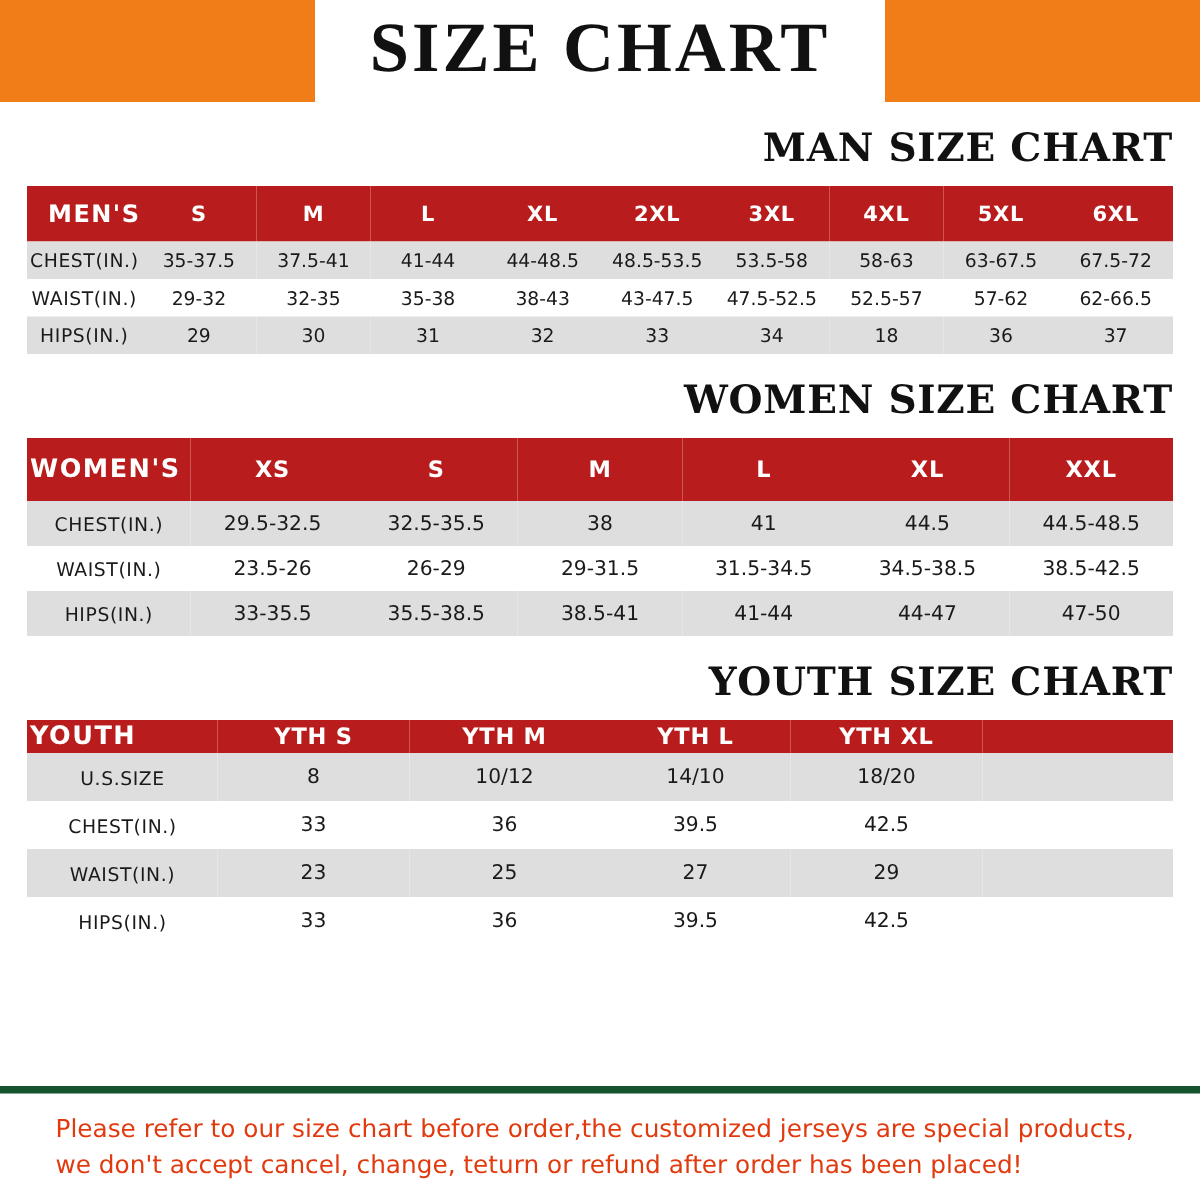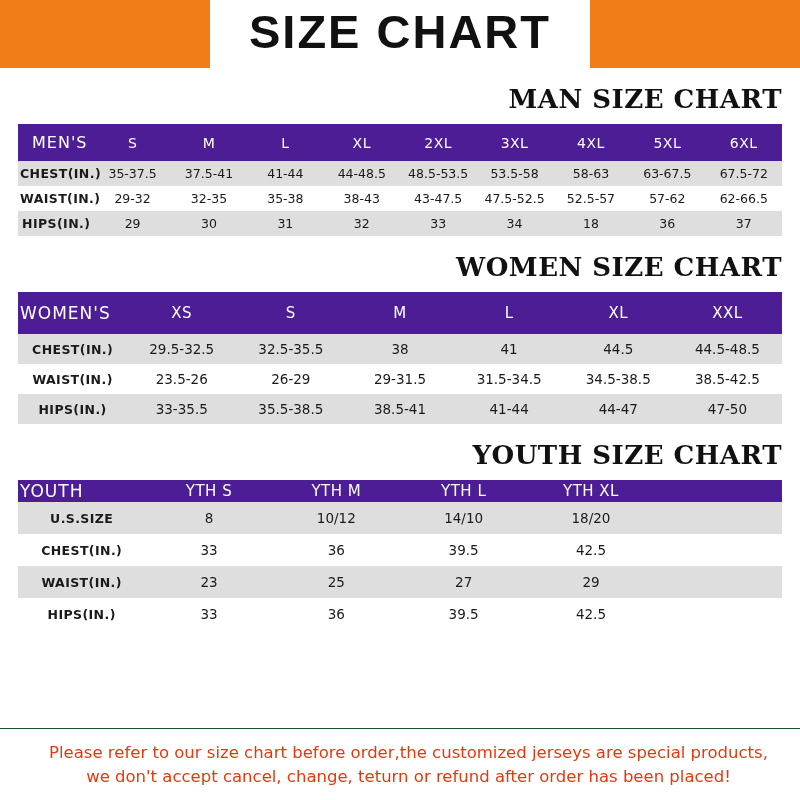--- a/index.html
+++ b/index.html
@@ -33,21 +33,21 @@
     background: #f07d18;
   }
   .header .band-left { left: 0; width: 210px; }
   .header .band-right { right: 0; width: 210px; }
   .header .title {
     position: absolute;
     top: 0; left: 0; right: 0;
     height: 68px;
     line-height: 64px;
     text-align: center;
-    font-family: Liberation Sans, sans-serif;
+    font-family: Liberation Serif, serif;
     font-weight: bold;
     font-size: 47px;
     letter-spacing: 2px;
     color: #111111;
   }
   
   .content {
     flex: 1 1 auto;
     padding: 0 18px;
   }
@@ -67,54 +67,53 @@
     table-layout: fixed;
   }
   table.chart th, table.chart td {
     text-align: center;
     font-size: 12.5px;
     color: #1a1a1a;
     padding: 5px 2px;
     font-family: "DejaVu Sans", "Liberation Sans", sans-serif;
   }
   table.chart thead th {
-    background: #4c1d95;
+    background: #b91c1c;
     color: #ffffff;
-    font-weight: normal;
+    font-weight: bold;
     font-size: 14px;
     padding: 9px 2px;
     letter-spacing: 0.5px;
   }
   table.chart thead th.rowlabel {
     text-align: left;
     padding-left: 14px;
     font-size: 16px;
     letter-spacing: 1px;
   }
   table.chart tbody td.rowlabel {
-    font-weight: bold;
+    font-weight: normal;
     letter-spacing: 0.4px;
     font-size: 12.5px;
     text-align: center;
   }
   table.chart tbody tr.odd td { background: #dedede; }
   table.chart tbody tr.even td { background: #ffffff; }
   
   .women table.chart thead th { font-size: 15px; padding: 11px 2px; margin-top: 23px; }
   .women table.chart thead th.rowlabel { font-size: 17px; }
   .women table.chart td { font-size: 13.5px; padding: 7px 2px; }
   .youth table.chart thead th { font-size: 15px; padding: 1px 2px; }
   .youth table.chart thead th.rowlabel { font-size: 17px; }
   .youth table.chart td { font-size: 13.5px; padding: 8px 2px; }
   
   .footer {
     flex: 0 0 auto;
     padding: 12px 20px 10px 37px;
-    border-top: 1px solid #14532d;
-    text-align: center;
+    border-top: 5px solid #14532d;
   }
   .footer p {
     margin: 0;
     color: #e23a0f;
     font-size: 16.5px;
     line-height: 1.5;
     font-family: "DejaVu Sans", "Liberation Sans", sans-serif;
   }
 </style>
 </head>

